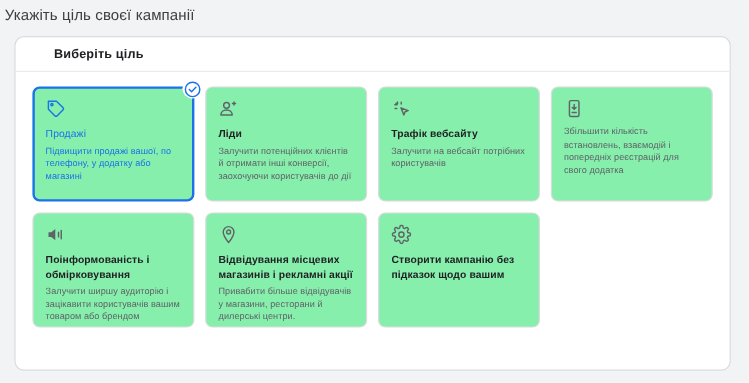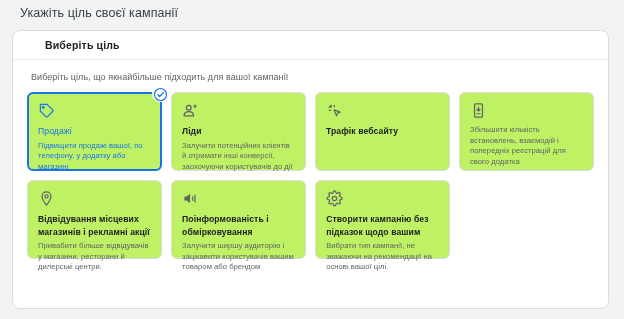--- a/index.html
+++ b/index.html
@@ -22,21 +22,21 @@
   }
   .page-header {
     position: absolute;
     left: 0;
     top: 0;
     width: 624px;
     height: 26px;
     background: #f1f3f4;
     display: flex;
     align-items: center;
-    padding-left: 20px;
+    padding-left: 4px;
     box-sizing: border-box;
   }
   .page-title {
     font-size: 12.5px;
     color: #3c4043;
     letter-spacing: 0.1px;
     line-height: 16px;
   }
   .panel {
     position: absolute;
@@ -75,22 +75,22 @@
     letter-spacing: 0.05px;
   }
   .cards-row {
     display: flex;
     gap: 9px;
     margin-bottom: 9px;
   }
   .card {
     position: relative;
     width: 137px;
-    height: 79px;
-    background: #bef264;
+    height: 96px;
+    background: #86efac;
     border: 1px solid #dadce0;
     border-radius: 6px;
     box-sizing: border-box;
     padding: 9px 10px 6px 10px;
     cursor: pointer;
   }
   .card.selected {
     border: 2px solid #1a73e8;
     padding: 8px 9px 5px 9px;
   }
@@ -158,21 +158,20 @@
   </div>
 
   <div class="panel">
 
     <div class="panel-header">
       <span class="panel-header-title">Виберіть ціль</span>
     </div>
 
     <div class="panel-body">
 
-      <div class="panel-subtitle">Виберіть ціль, що якнайбільше підходить для вашої кампанії</div>
 
       <div class="cards-row">
 
         <div class="card selected">
           <span class="card-icon">
             <svg width="17" height="17" viewBox="0 0 24 24" fill="none" stroke="currentColor" stroke-width="1.7" stroke-linecap="round" stroke-linejoin="round">
               <path d="M20.6 13.4L13.4 20.6a1.6 1.6 0 0 1-2.3 0l-7.8-7.8V3.3h9.5l7.8 7.8a1.6 1.6 0 0 1 0 2.3z"></path>
               <circle cx="7.4" cy="7.4" r="1.3"></circle>
             </svg>
           </span>
@@ -199,68 +198,68 @@
         </div>
 
         <div class="card">
           <span class="card-icon">
             <svg width="17" height="17" viewBox="0 0 24 24" fill="none" stroke="currentColor" stroke-width="1.7" stroke-linecap="round" stroke-linejoin="round">
               <path d="M11.4 11.1l8.6 3.2-3.7 1.4-1.4 3.7z"></path>
               <path d="M7.4 4.3v2.3M4.3 7.4h2.3M4.6 11.8h2M11.8 4.6v2M5.6 5.6l1.4 1.4"></path>
             </svg>
           </span>
           <div class="card-title">Трафік вебсайту</div>
+          <div class="card-desc">Залучити на вебсайт потрібних користувачів</div>
         </div>
 
         <div class="card">
           <span class="card-icon">
             <svg width="17" height="17" viewBox="0 0 24 24" fill="none" stroke="currentColor" stroke-width="1.7" stroke-linecap="round" stroke-linejoin="round">
               <rect x="6.4" y="2.6" width="11.2" height="18.8" rx="1.8"></rect>
               <path d="M12 7.2v5.4M9.8 10.6l2.2 2.2 2.2-2.2"></path>
               <path d="M9.6 16.6h4.8"></path>
             </svg>
           </span>
           <div class="card-desc">Збільшити кількість встановлень, взаємодій і попередніх реєстрацій для свого додатка</div>
         </div>
 
       </div>
 
       <div class="cards-row">
 
         <div class="card">
           <span class="card-icon">
             <svg width="17" height="17" viewBox="0 0 24 24" fill="none" stroke="currentColor" stroke-width="1.7" stroke-linecap="round" stroke-linejoin="round">
+              <path d="M3.4 9.2h3.3l4.7-3.9v13.4l-4.7-3.9H3.4z" fill="currentColor" stroke="none"></path>
+              <path d="M15.2 9.3v5.4M18.4 7.2v9.6"></path>
+            </svg>
+          </span>
+          <div class="card-title">Поінформованість і обмірковування</div>
+          <div class="card-desc">Залучити ширшу аудиторію і зацікавити користувачів вашим товаром або брендом</div>
+        </div>
+
+        <div class="card">
+          <span class="card-icon">
+            <svg width="17" height="17" viewBox="0 0 24 24" fill="none" stroke="currentColor" stroke-width="1.7" stroke-linecap="round" stroke-linejoin="round">
               <path d="M12 2.6c-3.5 0-6.3 2.8-6.3 6.3 0 4.7 6.3 12.4 6.3 12.4s6.3-7.7 6.3-12.4c0-3.5-2.8-6.3-6.3-6.3z"></path>
               <circle cx="12" cy="9" r="2.3"></circle>
             </svg>
           </span>
           <div class="card-title">Відвідування місцевих магазинів і рекламні акції</div>
           <div class="card-desc">Привабити більше відвідувачів у магазини, ресторани й дилерські центри.</div>
         </div>
 
         <div class="card">
           <span class="card-icon">
             <svg width="17" height="17" viewBox="0 0 24 24" fill="none" stroke="currentColor" stroke-width="1.7" stroke-linecap="round" stroke-linejoin="round">
-              <path d="M3.4 9.2h3.3l4.7-3.9v13.4l-4.7-3.9H3.4z" fill="currentColor" stroke="none"></path>
-              <path d="M15.2 9.3v5.4M18.4 7.2v9.6"></path>
-            </svg>
-          </span>
-          <div class="card-title">Поінформованість і обмірковування</div>
-          <div class="card-desc">Залучити ширшу аудиторію і зацікавити користувачів вашим товаром або брендом</div>
-        </div>
-
-        <div class="card">
-          <span class="card-icon">
-            <svg width="17" height="17" viewBox="0 0 24 24" fill="none" stroke="currentColor" stroke-width="1.7" stroke-linecap="round" stroke-linejoin="round">
               <circle cx="12" cy="12" r="3.1"></circle>
               <path d="M19.2 14.6a1.6 1.6 0 0 0 .3 1.8l.1.1a1.9 1.9 0 1 1-2.7 2.7l-.1-.1a1.6 1.6 0 0 0-1.8-.3 1.6 1.6 0 0 0-1 1.5v.2a1.9 1.9 0 1 1-3.8 0v-.1a1.6 1.6 0 0 0-1-1.5 1.6 1.6 0 0 0-1.8.3l-.1.1a1.9 1.9 0 1 1-2.7-2.7l.1-.1a1.6 1.6 0 0 0 .3-1.8 1.6 1.6 0 0 0-1.5-1h-.2a1.9 1.9 0 1 1 0-3.8h.1a1.6 1.6 0 0 0 1.5-1 1.6 1.6 0 0 0-.3-1.8l-.1-.1a1.9 1.9 0 1 1 2.7-2.7l.1.1a1.6 1.6 0 0 0 1.8.3h.1a1.6 1.6 0 0 0 1-1.5v-.2a1.9 1.9 0 1 1 3.8 0v.1a1.6 1.6 0 0 0 1 1.5 1.6 1.6 0 0 0 1.8-.3l.1-.1a1.9 1.9 0 1 1 2.7 2.7l-.1.1a1.6 1.6 0 0 0-.3 1.8v.1a1.6 1.6 0 0 0 1.5 1h.2a1.9 1.9 0 1 1 0 3.8h-.1a1.6 1.6 0 0 0-1.5 1z"></path>
             </svg>
           </span>
           <div class="card-title">Створити кампанію без підказок щодо вашим</div>
-          <div class="card-desc">Вибрати тип кампанії, не зважаючи на рекомендації на основі вашої цілі.</div>
         </div>
 
         <div class="card-empty"></div>
 
       </div>
 
     </div>
   </div>
 </div>
 

